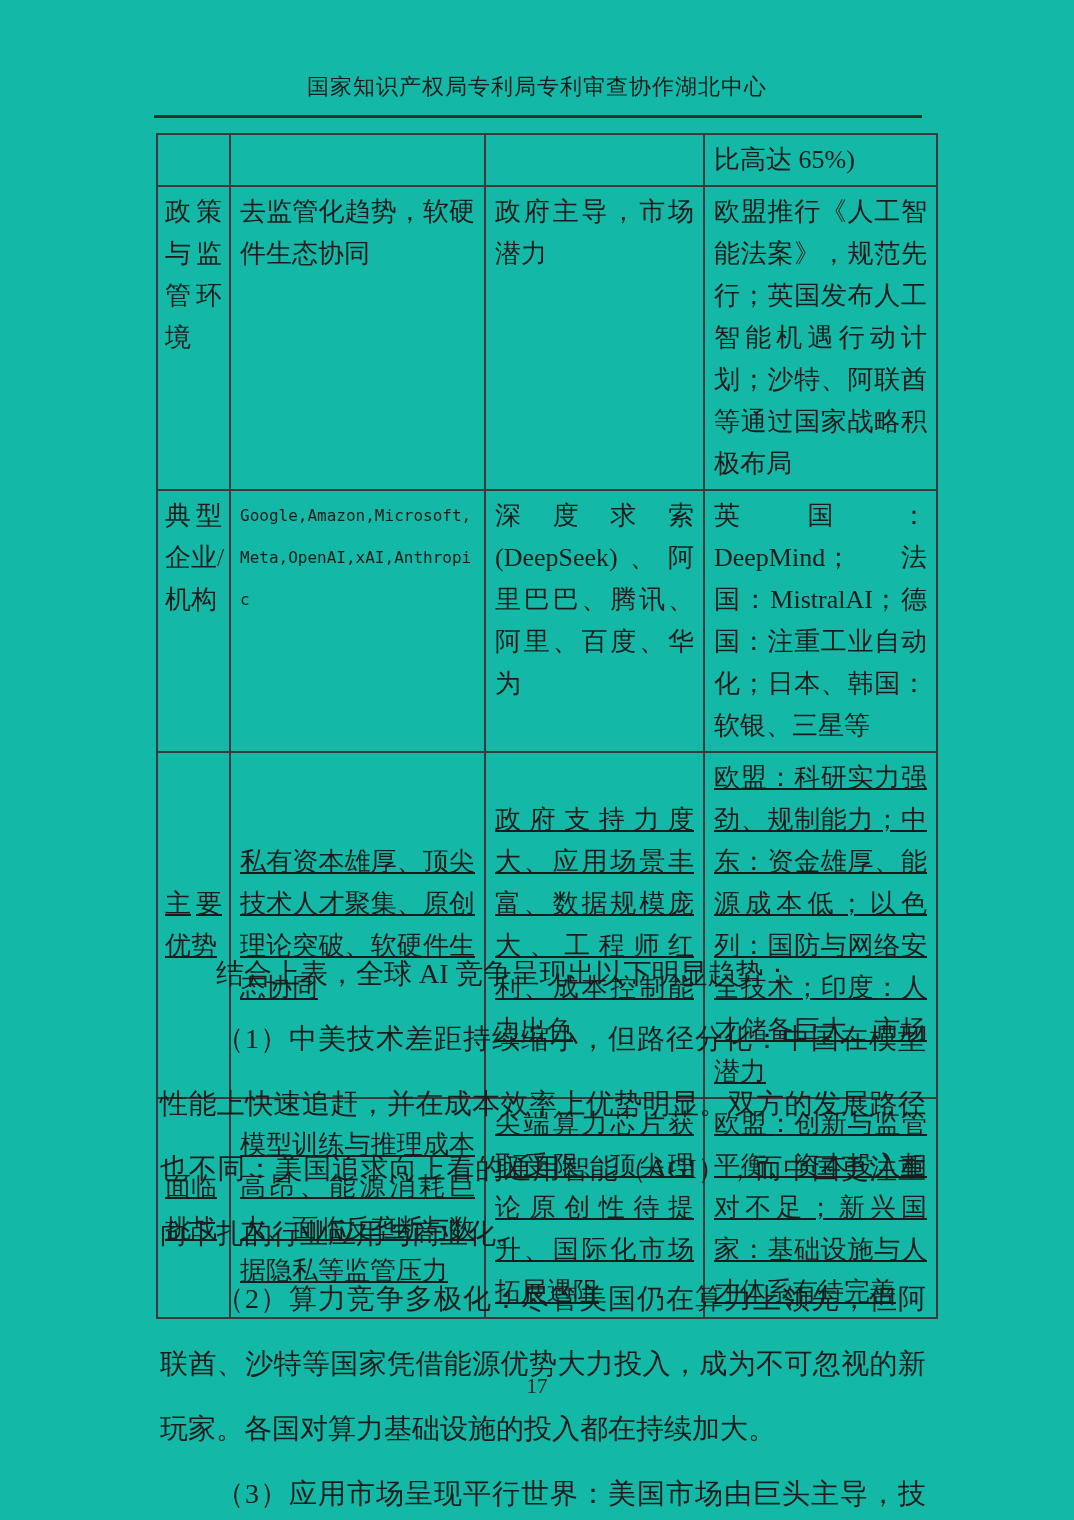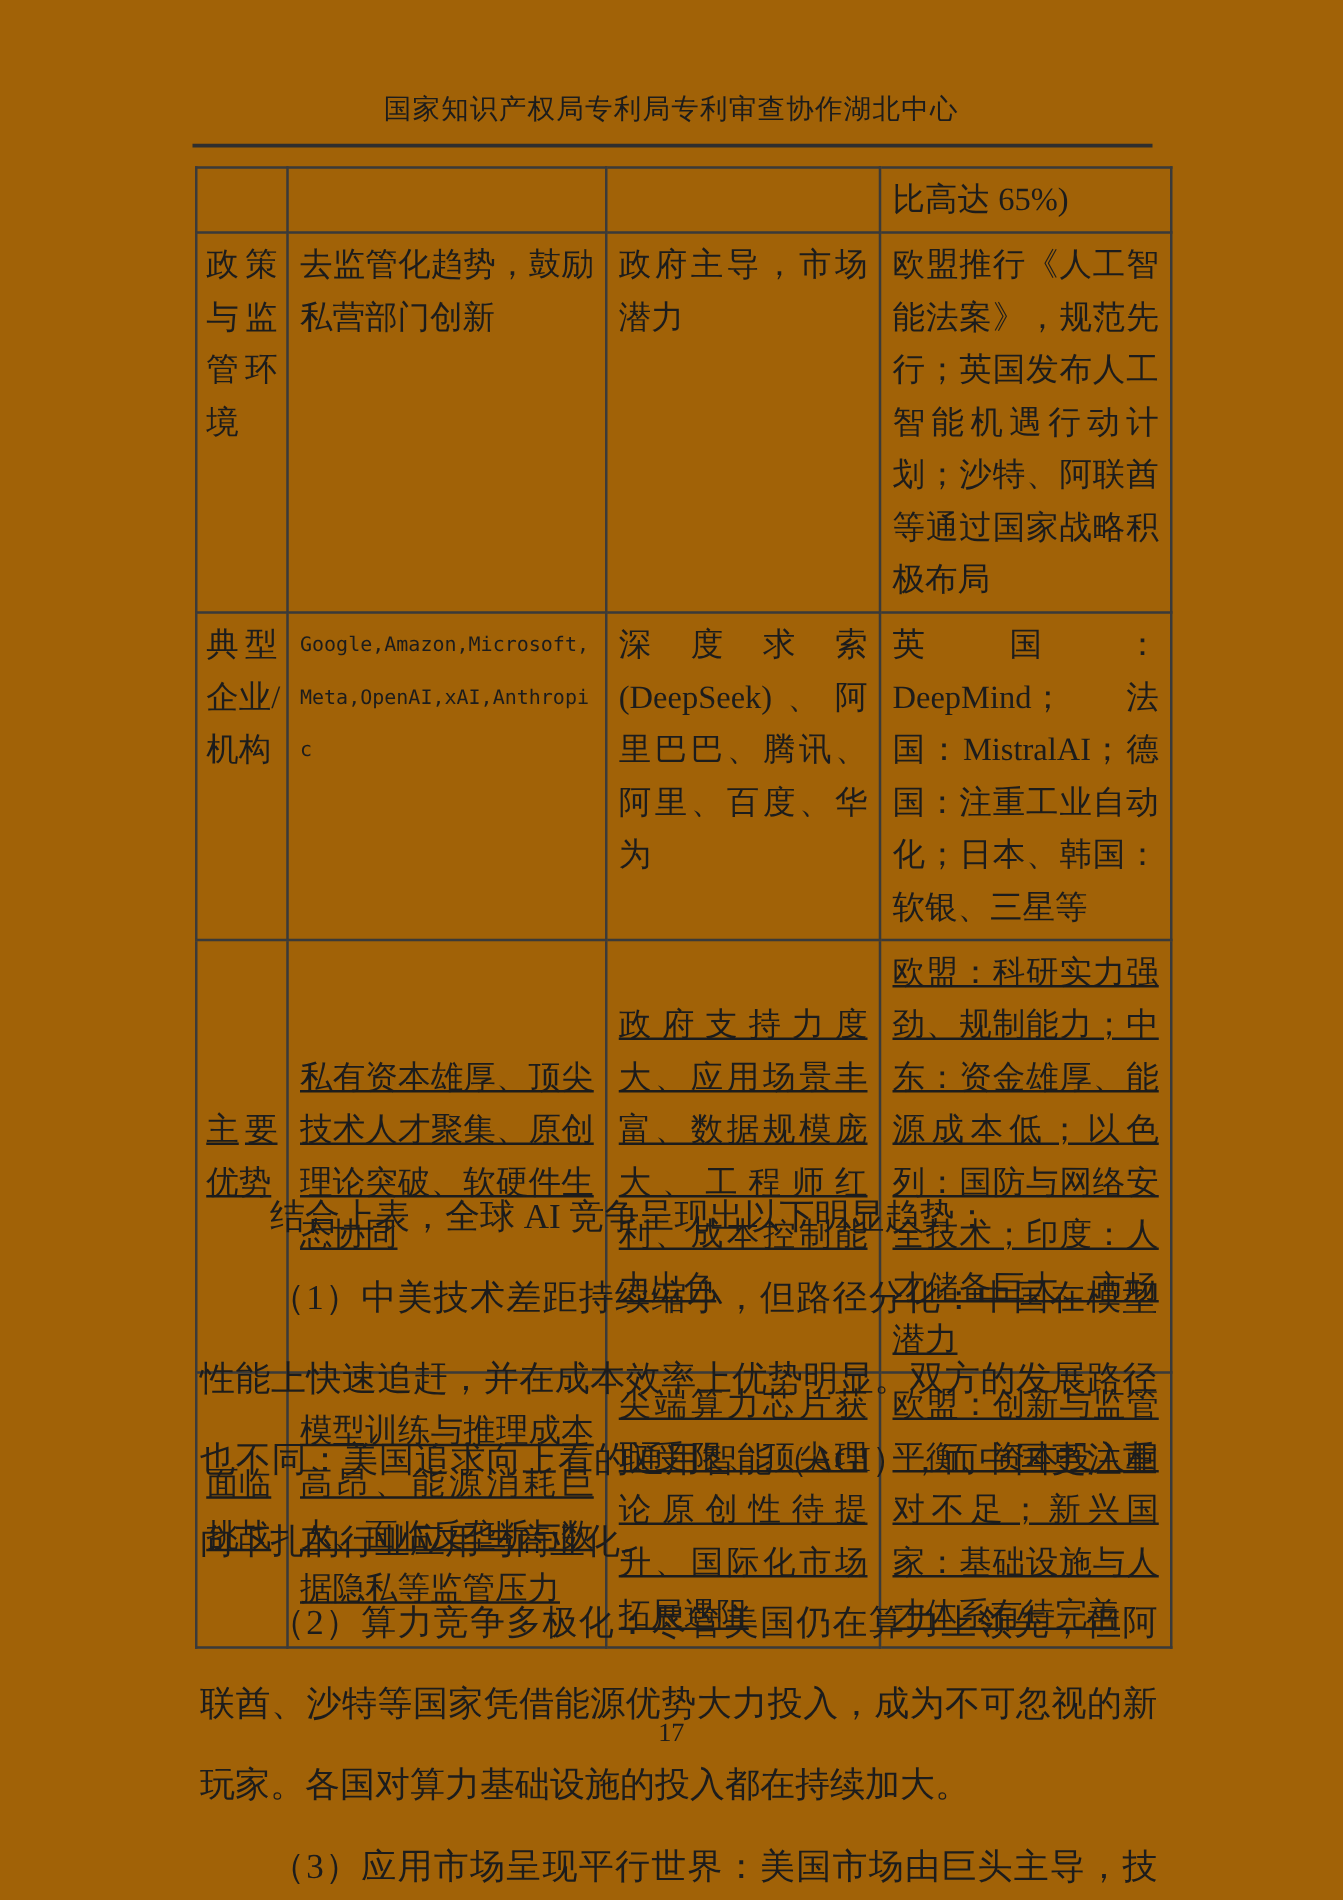--- a/index.html
+++ b/index.html
@@ -1,20 +1,20 @@
 <!DOCTYPE html>
 <html><head>
 <meta charset="utf-8">
 <style>
   html,body { margin:0; padding:0; background:#ffffff; }
   .page {
     position:relative;
     width:1074px; height:1520px;
     margin:0 auto;
-    background:#a16207;
+    background:#14b8a6;
     color:#1c1c1c;
     font-family:"Liberation Serif","DejaVu Serif",serif;
     overflow:hidden;
   }
   .header-title {
     position:absolute; top:72px; left:0; width:100%;
     text-align:center;
     font-size:22px; letter-spacing:1px;
   }
   .header-rule {
@@ -98,21 +98,21 @@
             <div class="lbl-line just">
               <span>与</span>
               <span>监</span>
             </div>
             <div class="lbl-line just">
               <span>管</span>
               <span>环</span>
             </div>
             <div class="lbl-line">境</div>
           </td>
-        <td>去监管化趋势，鼓励私营部门创新</td>
+        <td>去监管化趋势，软硬件生态协同</td>
         <td>政府主导，市场潜力</td>
         <td>欧盟推行《人工智能法案》，规范先行；英国发布人工智能机遇行动计划；沙特、阿联酋等通过国家战略积极布局</td>
       </tr>
       <tr class="r2">
         <td class="lbl">
             <div class="lbl-line just">
               <span>典</span>
               <span>型</span>
             </div>
             <div class="lbl-line">企业/</div>

